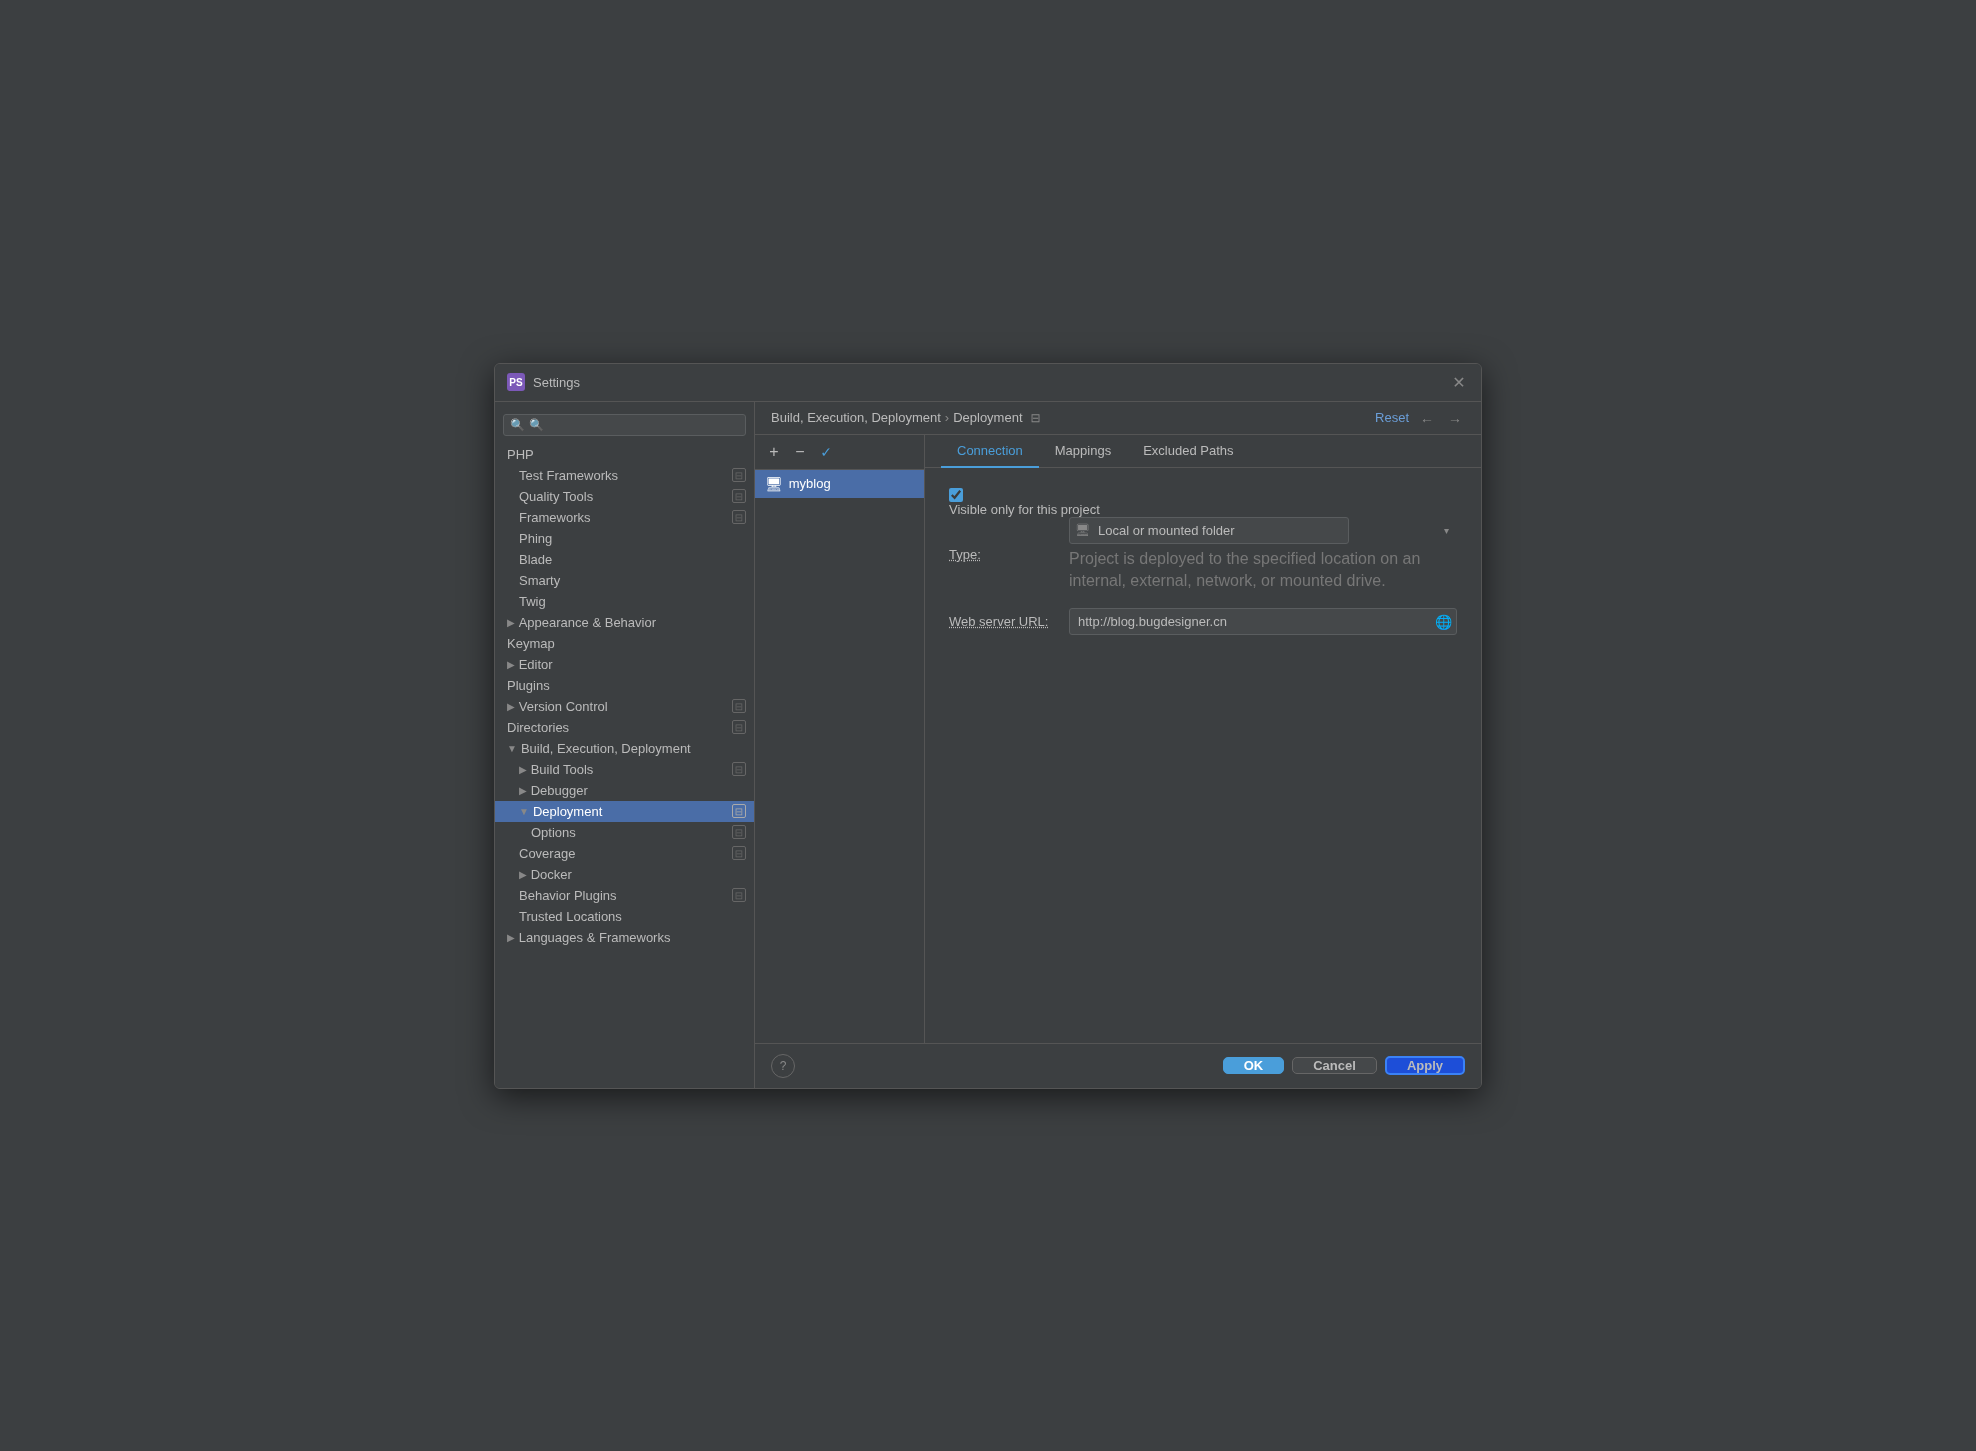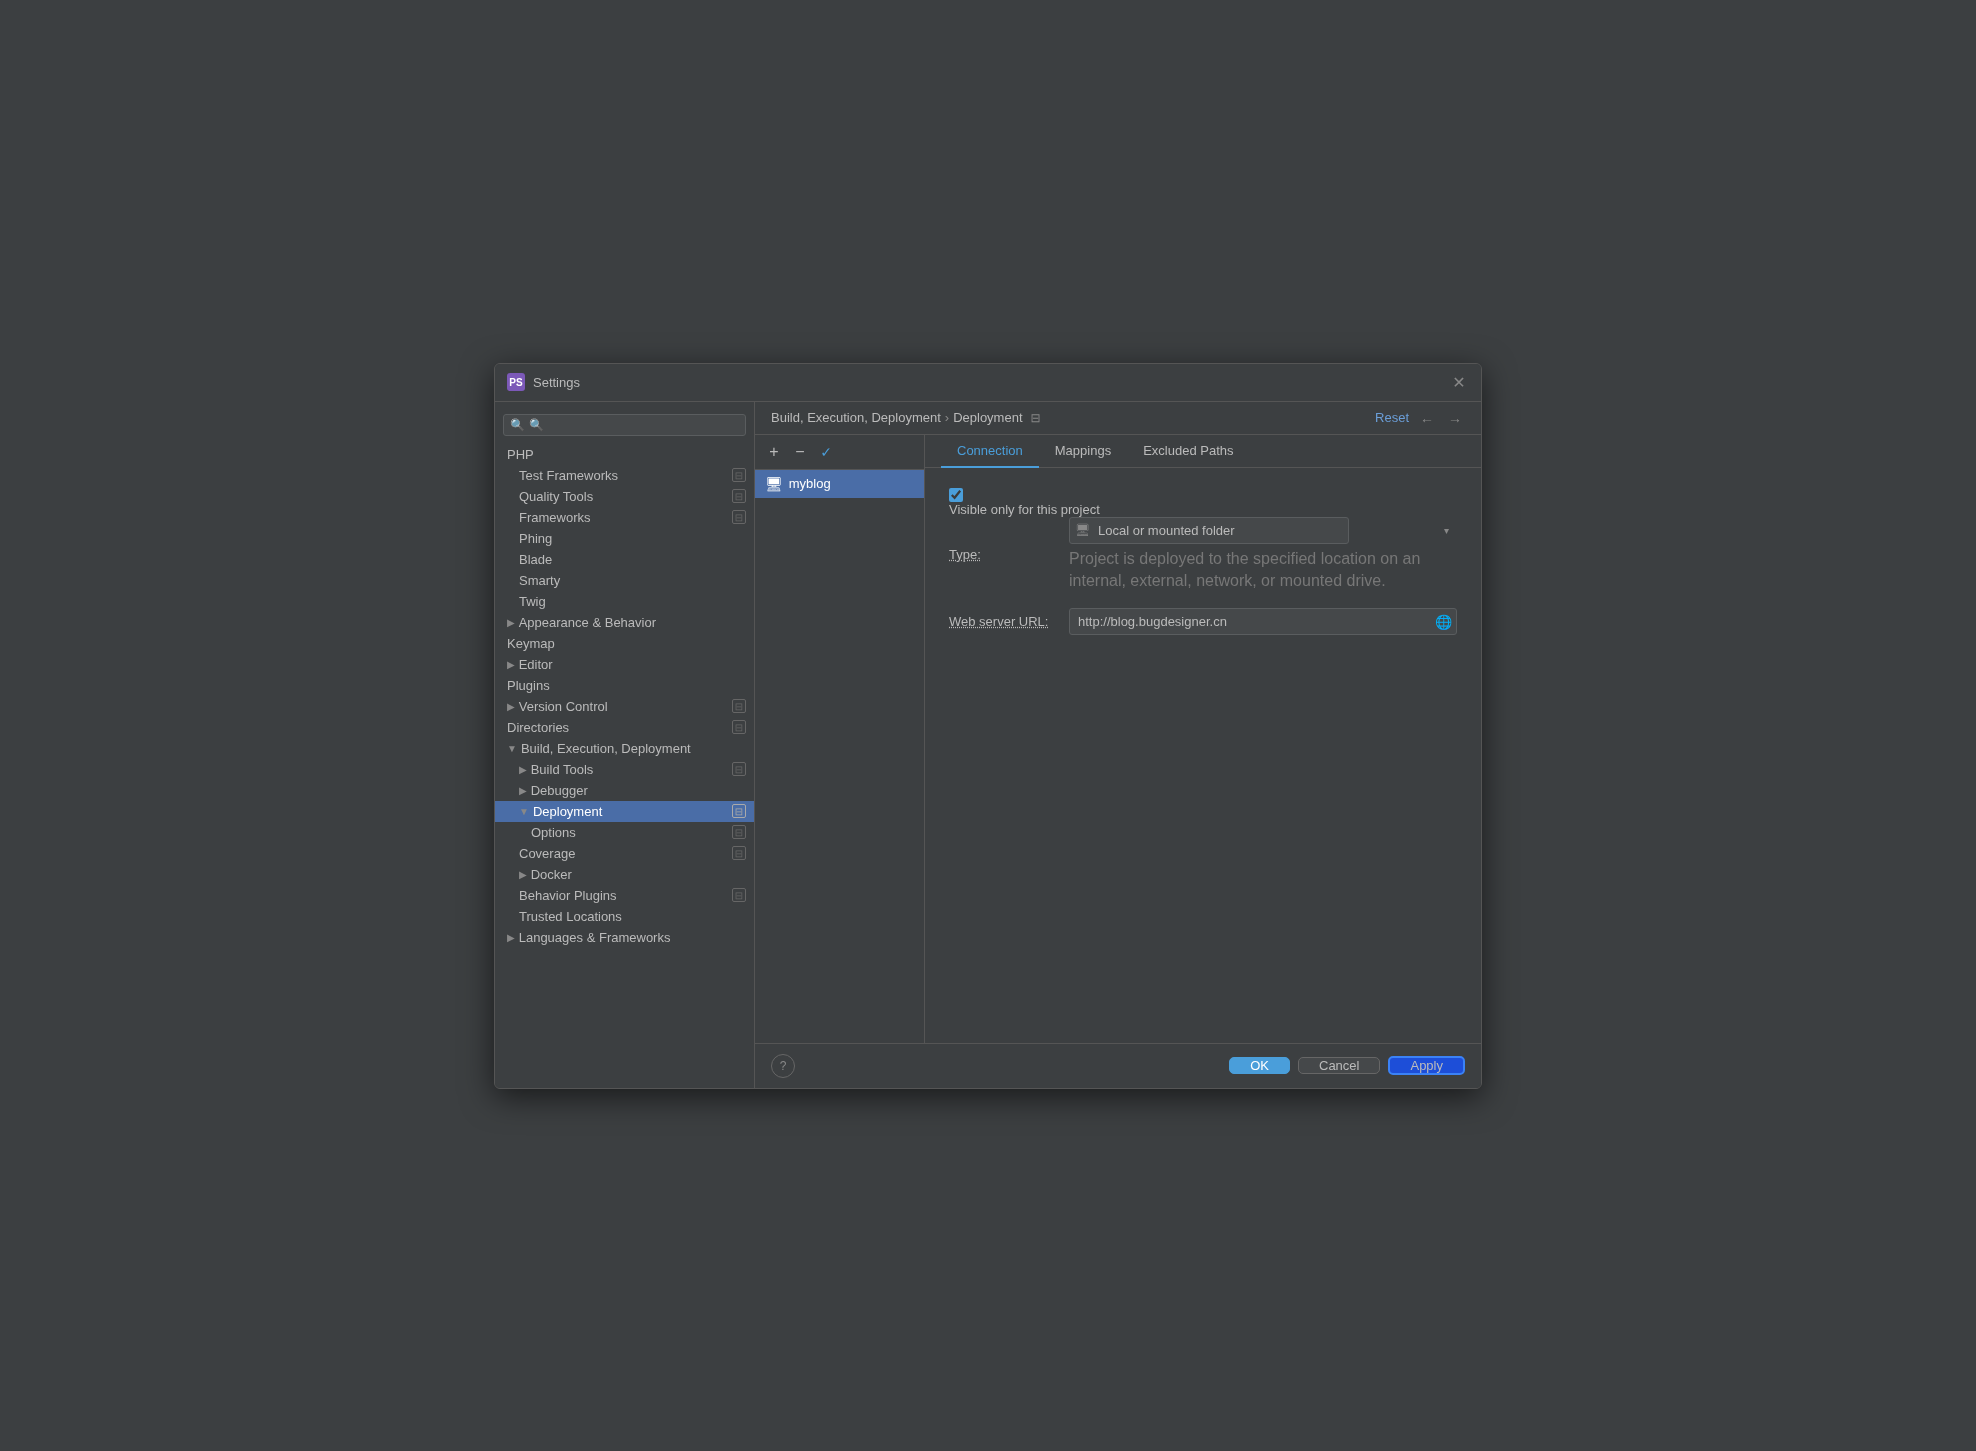--- a/index.html
+++ b/index.html
@@ -356,20 +356,21 @@
       display: flex;
       align-items: center;
       justify-content: center;
     }
     .btn {
       padding: 0 20px;
       border-radius: 5px;
       cursor: pointer;
       font-size: 13px;
       border: 1px solid transparent;
+      font-weight: bold;
     }
     .btn-primary {
       background: #4a9eda;
       color: #ffffff;
       border-color: #4a9eda;
     }
     .btn-secondary {
       background: #45484a;
       color: #bbbbbb;
       border-color: #666;

